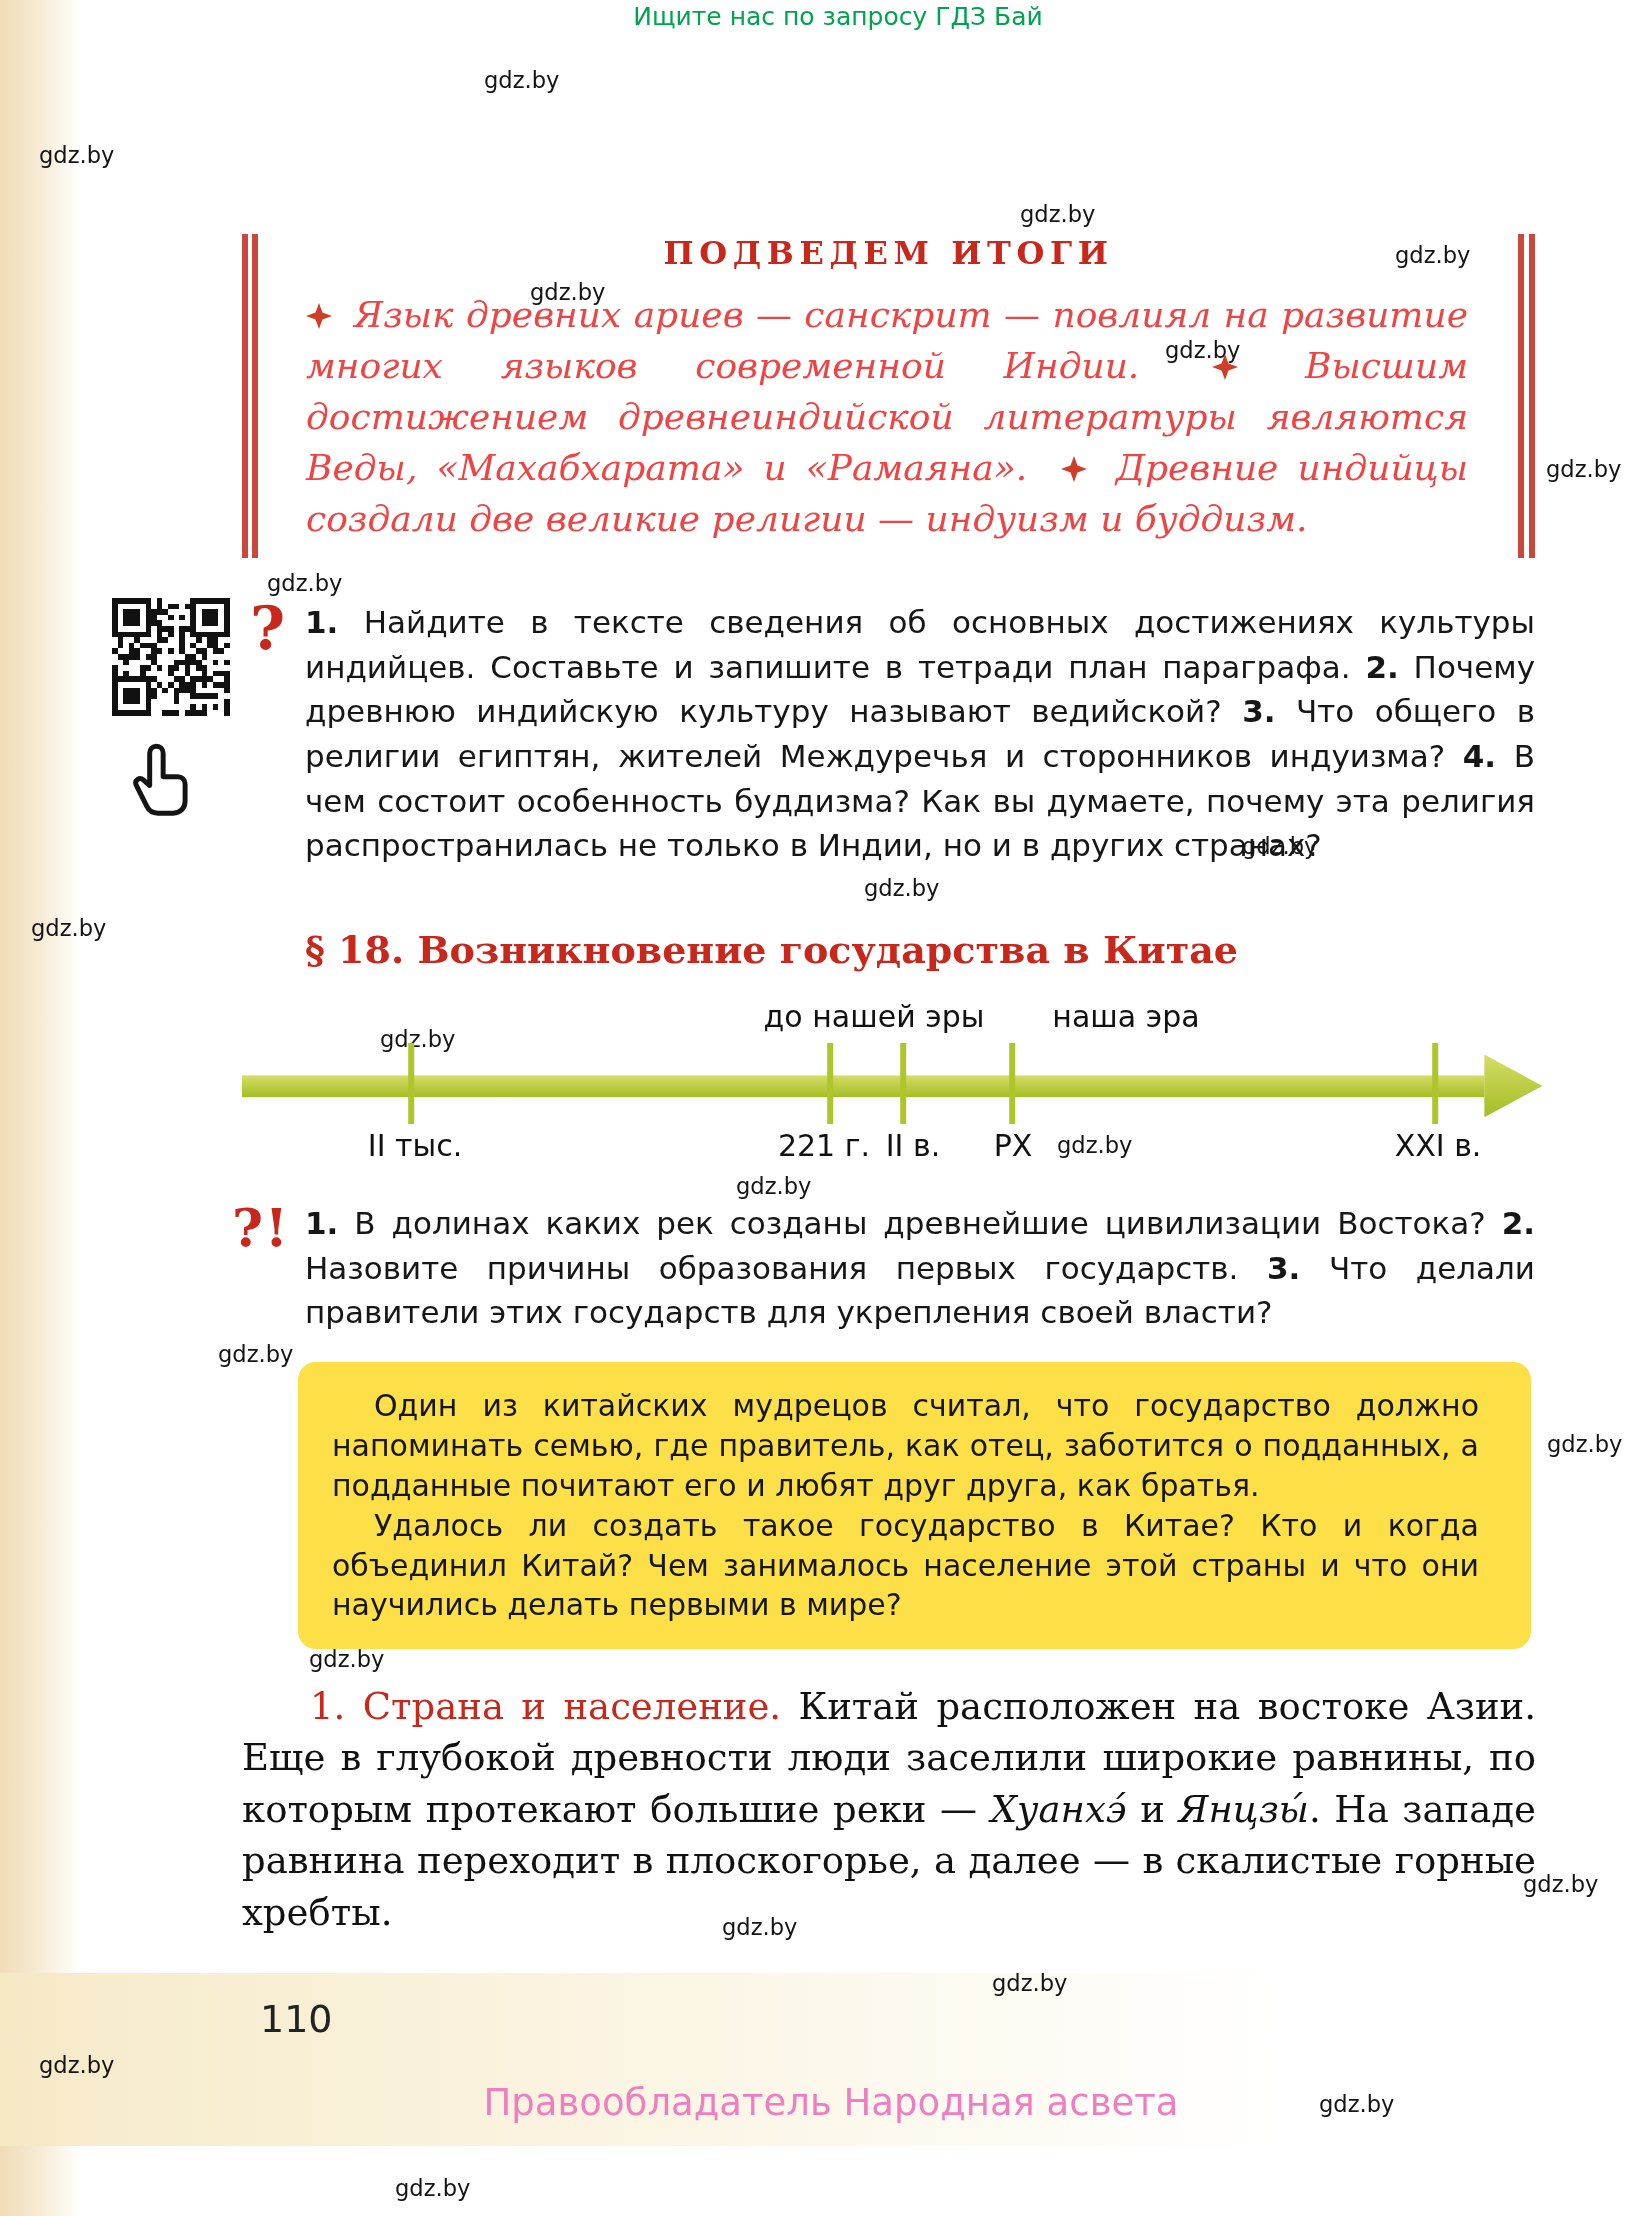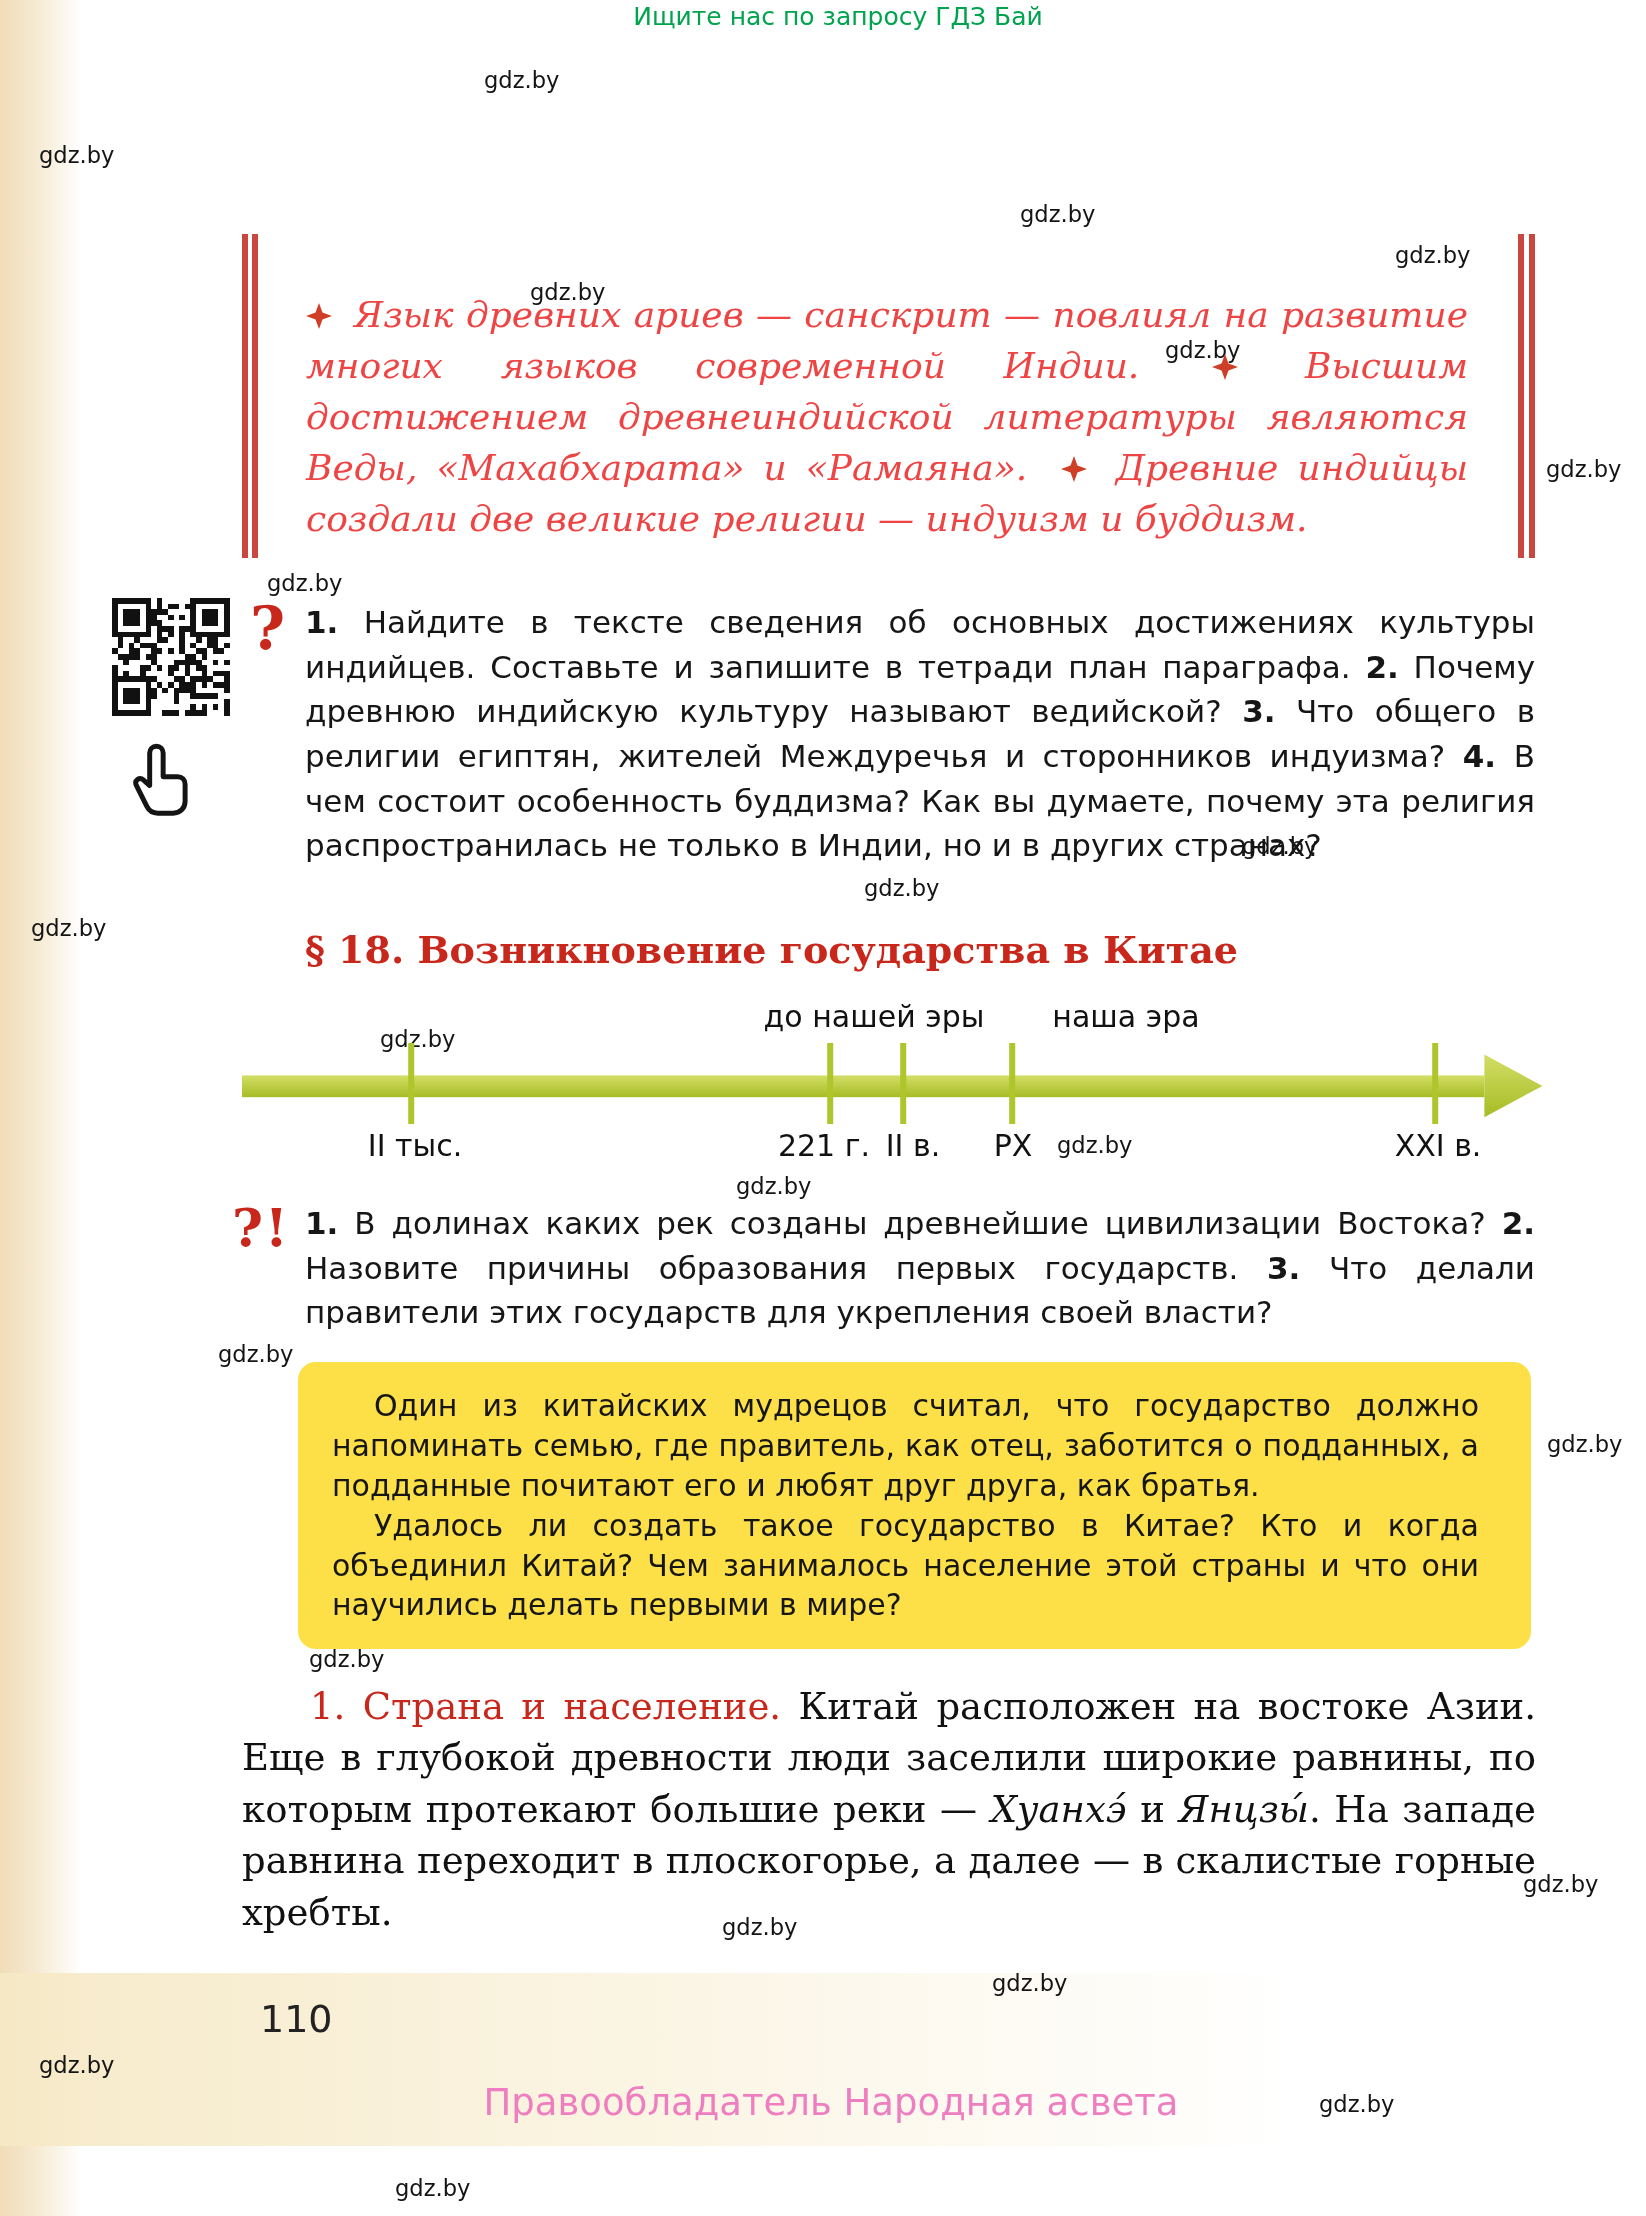--- a/index.html
+++ b/index.html
@@ -106,20 +106,21 @@
   <span class="wm" style="left:992px;top:1970px">gdz.by</span>
   <span class="wm" style="left:39px;top:2052px">gdz.by</span>
   <span class="wm" style="left:1319px;top:2091px">gdz.by</span>
   <span class="wm" style="left:395px;top:2175px">gdz.by</span>
 
   <div class="rule" style="left:242px"></div>
   <div class="rule" style="left:252px"></div>
   <div class="rule" style="left:1518px"></div>
   <div class="rule" style="left:1529px"></div>
 
+  <div class="summary-title">ПОДВЕДЕМ ИТОГИ</div>
 
   <p class="summary-text">
     <svg class="star first" viewBox="0 0 24 24">
         <path d="M12 0 L15.2 8.8 L24 12 L15.2 15.2 L12 24 L8.8 15.2 L0 12 L8.8 8.8 Z"></path>
       </svg>
     <span>Язык древних ариев — санскрит — повлиял на развитие многих языков современной Индии.</span>
     <svg class="star" viewBox="0 0 24 24">
         <path d="M12 0 L15.2 8.8 L24 12 L15.2 15.2 L12 24 L8.8 15.2 L0 12 L8.8 8.8 Z"></path>
       </svg>
     <span>Высшим достижением древнеиндийской литературы являются Веды, «Махабхарата» и «Рамаяна».</span>

